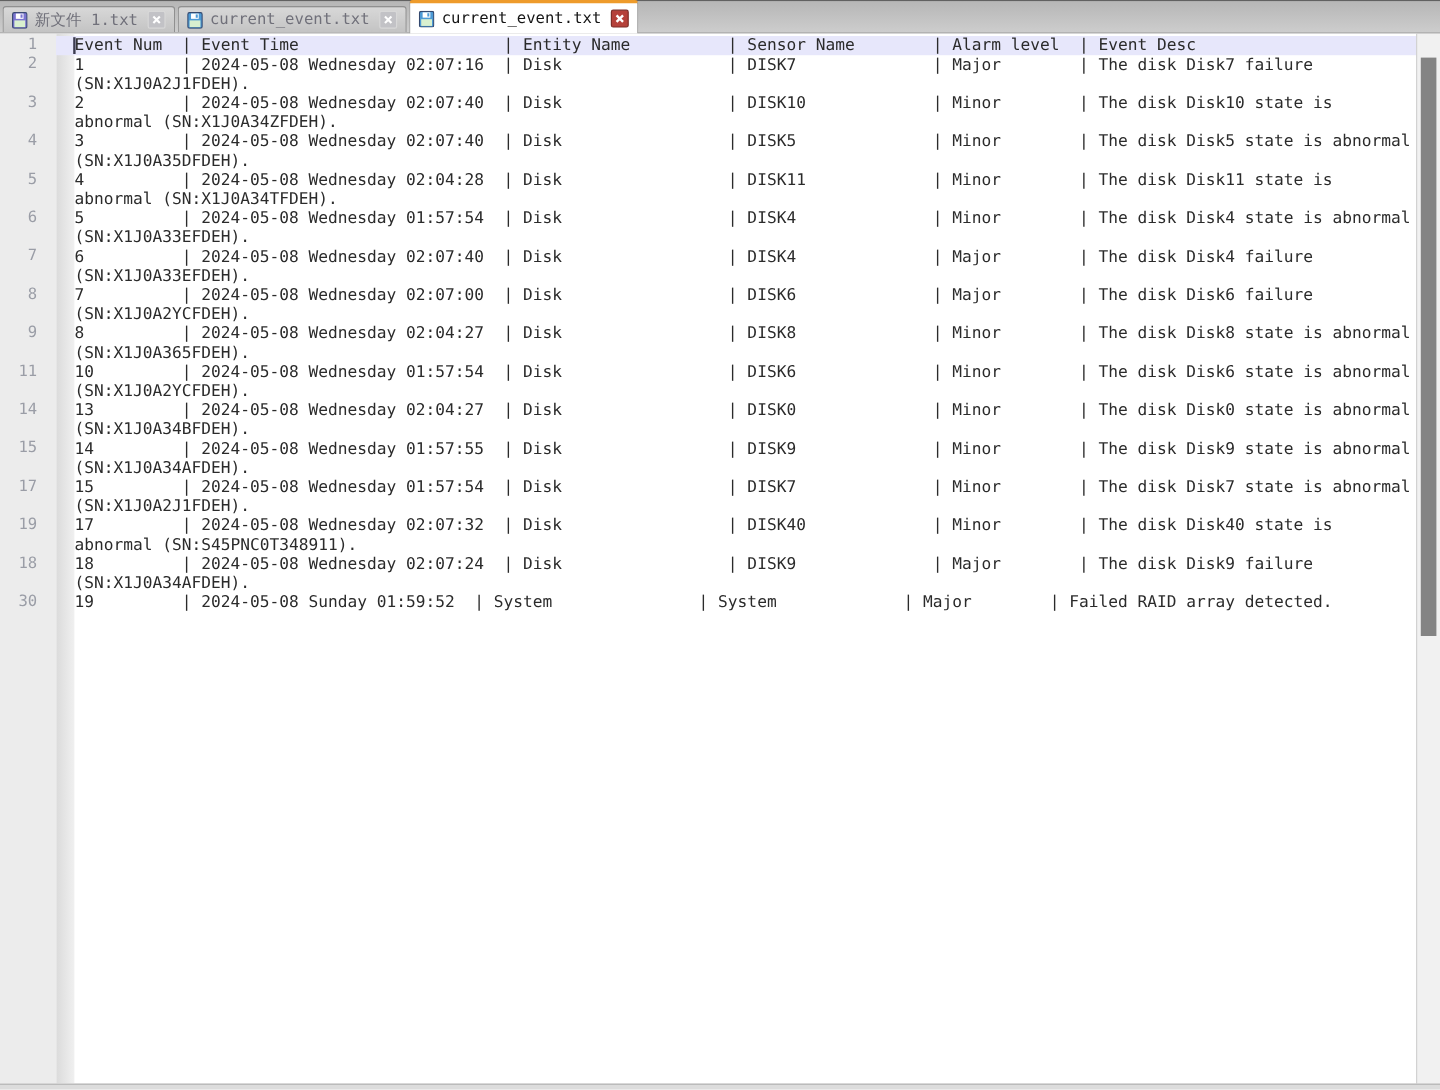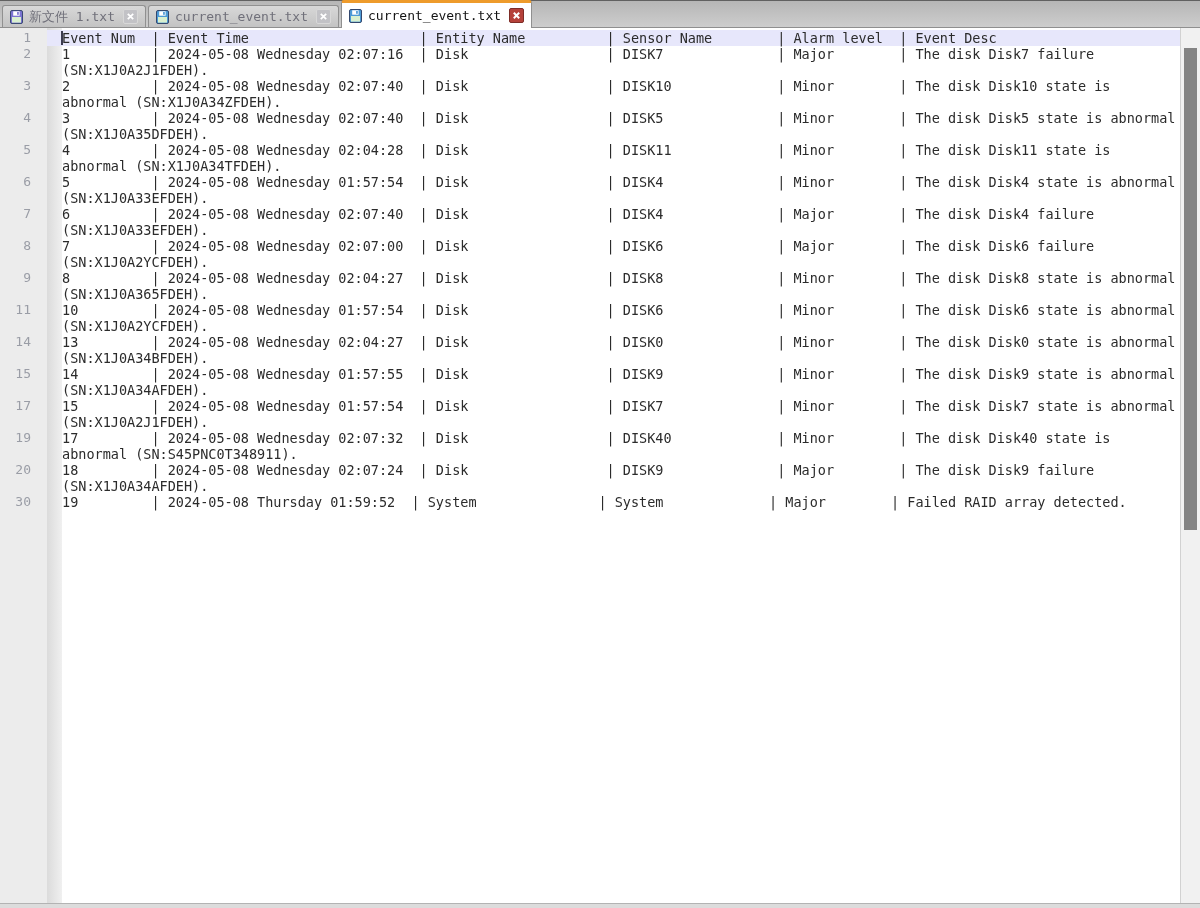--- a/index.html
+++ b/index.html
@@ -108,22 +108,22 @@
       <div class="line"><span class="num">5</span><span class="txt">4          | 2024-05-08 Wednesday 02:04:28  | Disk                 | DISK11             | Minor        | The disk Disk11 state is<br>abnormal (SN:X1J0A34TFDEH).</span></div>
       <div class="line"><span class="num">6</span><span class="txt">5          | 2024-05-08 Wednesday 01:57:54  | Disk                 | DISK4              | Minor        | The disk Disk4 state is abnormal<br>(SN:X1J0A33EFDEH).</span></div>
       <div class="line"><span class="num">7</span><span class="txt">6          | 2024-05-08 Wednesday 02:07:40  | Disk                 | DISK4              | Major        | The disk Disk4 failure<br>(SN:X1J0A33EFDEH).</span></div>
       <div class="line"><span class="num">8</span><span class="txt">7          | 2024-05-08 Wednesday 02:07:00  | Disk                 | DISK6              | Major        | The disk Disk6 failure<br>(SN:X1J0A2YCFDEH).</span></div>
       <div class="line"><span class="num">9</span><span class="txt">8          | 2024-05-08 Wednesday 02:04:27  | Disk                 | DISK8              | Minor        | The disk Disk8 state is abnormal<br>(SN:X1J0A365FDEH).</span></div>
       <div class="line"><span class="num">11</span><span class="txt">10         | 2024-05-08 Wednesday 01:57:54  | Disk                 | DISK6              | Minor        | The disk Disk6 state is abnormal<br>(SN:X1J0A2YCFDEH).</span></div>
       <div class="line"><span class="num">14</span><span class="txt">13         | 2024-05-08 Wednesday 02:04:27  | Disk                 | DISK0              | Minor        | The disk Disk0 state is abnormal<br>(SN:X1J0A34BFDEH).</span></div>
       <div class="line"><span class="num">15</span><span class="txt">14         | 2024-05-08 Wednesday 01:57:55  | Disk                 | DISK9              | Minor        | The disk Disk9 state is abnormal<br>(SN:X1J0A34AFDEH).</span></div>
       <div class="line"><span class="num">17</span><span class="txt">15         | 2024-05-08 Wednesday 01:57:54  | Disk                 | DISK7              | Minor        | The disk Disk7 state is abnormal<br>(SN:X1J0A2J1FDEH).</span></div>
       <div class="line"><span class="num">19</span><span class="txt">17         | 2024-05-08 Wednesday 02:07:32  | Disk                 | DISK40             | Minor        | The disk Disk40 state is<br>abnormal (SN:S45PNC0T348911).</span></div>
-      <div class="line"><span class="num">20</span><span class="txt">18         | 2024-05-08 Wednesday 02:07:24  | Disk                 | DISK9              | Major        | The disk Disk9 failure<br>(SN:X1J0A34AFDEH).</span></div>
-      <div class="line"><span class="num">30</span><span class="txt">19         | 2024-05-08 Thursday 01:59:52  | System               | System             | Major        | Failed RAID array detected.</span></div>
+      <div class="line"><span class="num">18</span><span class="txt">18         | 2024-05-08 Wednesday 02:07:24  | Disk                 | DISK9              | Major        | The disk Disk9 failure<br>(SN:X1J0A34AFDEH).</span></div>
+      <div class="line"><span class="num">30</span><span class="txt">19         | 2024-05-08 Sunday 01:59:52  | System               | System             | Major        | Failed RAID array detected.</span></div>
     </div>
   <div class="caret"></div>
 </div>
 
 <div class="vscroll">
   <div class="vthumb"></div>
 </div>
 <div class="bottombar"></div>
 
 </body></html>

